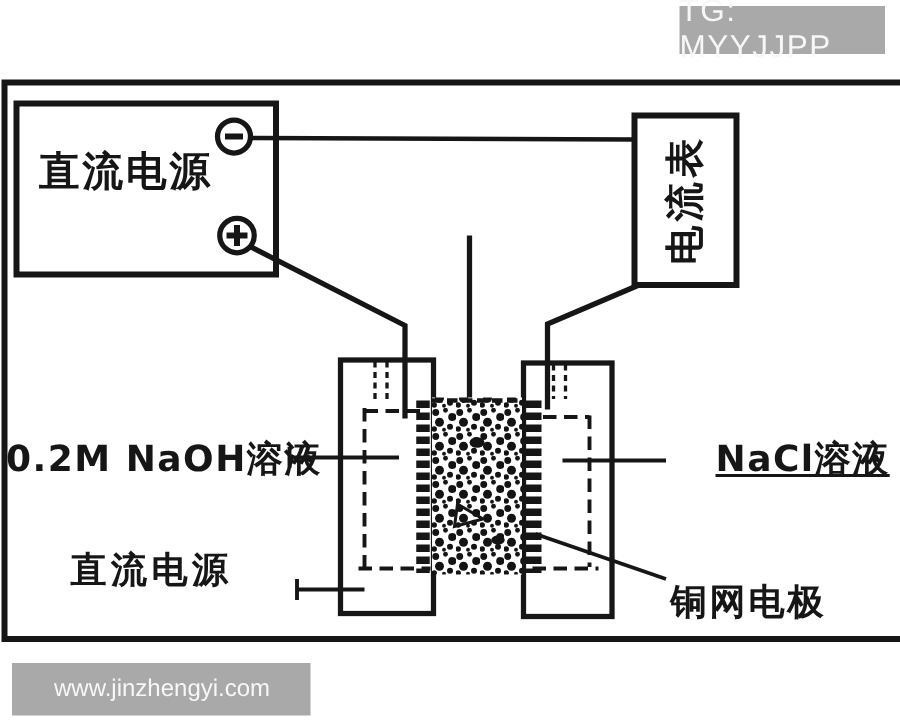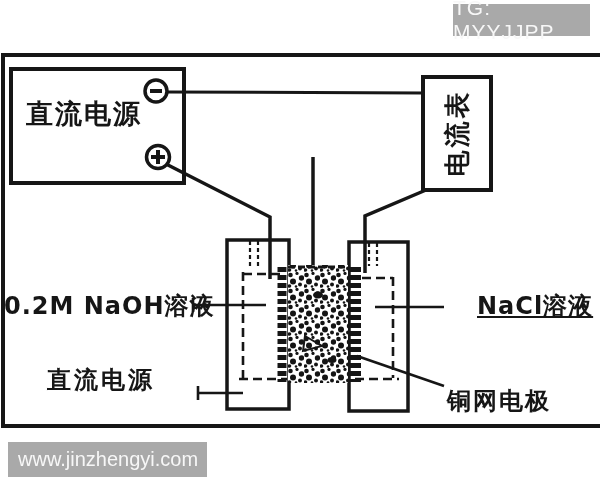--- a/index.html
+++ b/index.html
@@ -28,21 +28,21 @@
     position:absolute;background:#a9a9a9;color:#f7f7f7;
     font-family:"Liberation Sans","DejaVu Sans",sans-serif;
     display:flex;align-items:center;
   }
   .badge-tg{
     left:453px;top:4px;width:137px;height:32px;
     font-size:21px;letter-spacing:1px;justify-content:center;
   }
   .badge-site{
     left:8px;top:442px;width:199px;height:35px;
-    font-size:20px;padding-left:10px;box-sizing:border-box;text-align:right;
+    font-size:16px;padding-left:28px;box-sizing:border-box;text-align:right;
   }
 </style>
 </head>
 <body>
 
 <div id="stage">
 
   <svg class="layer" width="600" height="480" viewBox="0 0 600 480">
     <defs>
       <pattern id="stipple" width="16" height="16" patternUnits="userSpaceOnUse">

